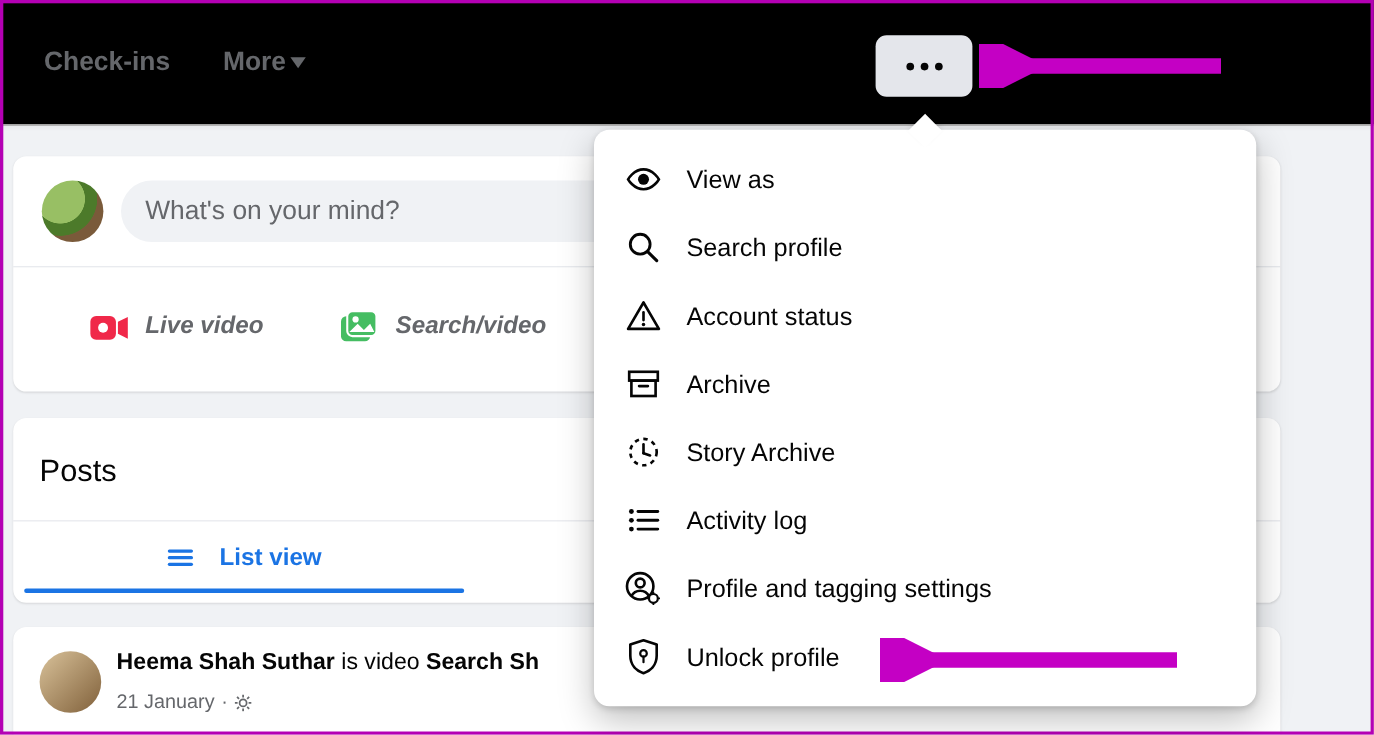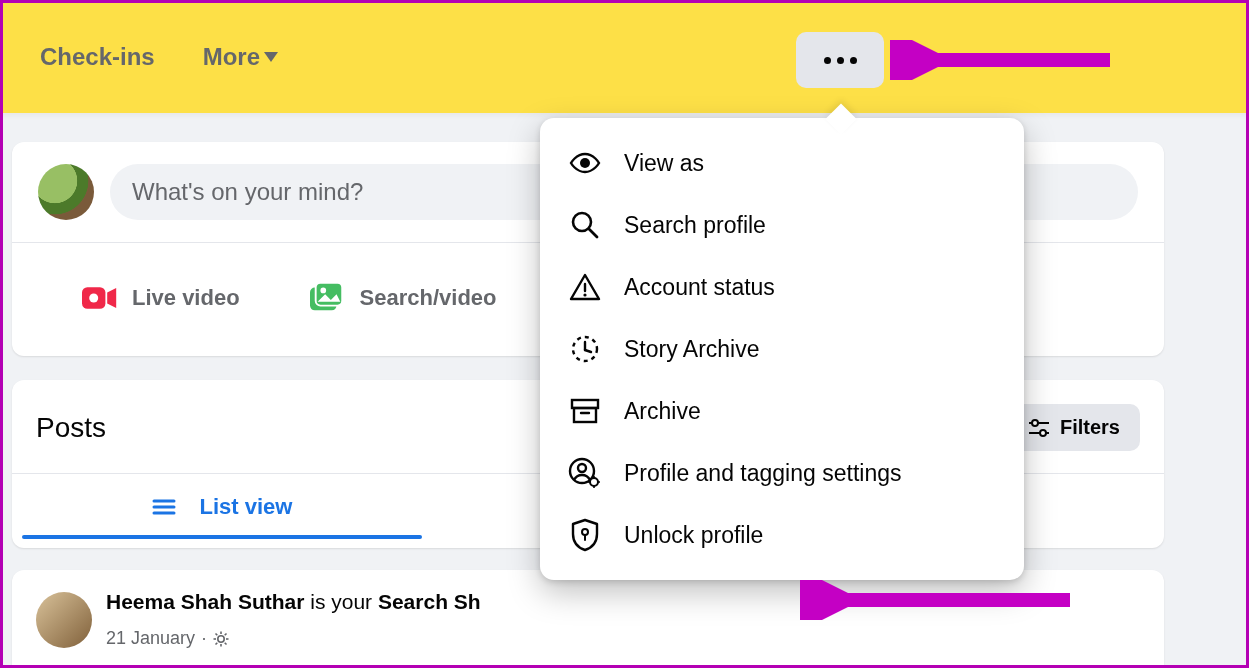--- a/index.html
+++ b/index.html
@@ -13,21 +13,21 @@
   }
   .frame {
     position: absolute;
     inset: 0;
     border: 3px solid #b400b4;
   }
   .topbar {
     position: absolute;
     left: 0; right: 0; top: 0;
     height: 114px;
-    background: #fde047;
+    background: #000000;
     border-bottom: 1px solid #eaeaea;
     box-shadow: 0 2px 4px rgba(0,0,0,0.04);
     display: flex;
     align-items: center;
     padding-left: 40px;
     gap: 48px;
     font-size: 24px;
     color: #65676b;
     font-weight: 600;
   }
@@ -99,21 +99,21 @@
   .composer-actions {
     display: flex;
     align-items: center;
     height: 110px;
     gap: 70px;
     padding-left: 70px;
     font-size: 22px;
     font-weight: 600;
     color: #65676b;
   }
-  .composer-action { display: inline-flex; align-items: center; gap: 14px; cursor: pointer; }
+  .composer-action { display: inline-flex; gap: 14px; cursor: pointer; font-style: italic; }
   .icon-box { width: 36px; height: 30px; display:flex; align-items:center; justify-content:center; }
   
   .postscard {
     left: 12px; top: 380px; width: 1152px; height: 168px;
     padding: 24px 0 0 0;
   }
   .posts-row {
     display: flex; align-items: center;
     justify-content: space-between;
     padding: 0 24px 22px 24px;
@@ -160,21 +160,21 @@
     width: 56px; height: 56px; border-radius: 50%;
     background: linear-gradient(135deg, #d9c29a, #80603a);
   }
   .post-title { font-size: 21px; color: #050505; }
   .post-title .b { font-weight: 800; }
   .post-sub { color: #65676b; font-size: 18px; display: inline-flex; align-items:center; gap:6px; margin-top:14px;}
   
   .menu {
     position: absolute;
     left: 540px; top: 118px;
-    width: 484px;
+    width: 602px;
     background: #fff;
     border-radius: 14px;
     box-shadow: 0 12px 32px rgba(0,0,0,0.25), 0 2px 6px rgba(0,0,0,0.15);
     padding: 14px 10px;
     z-index: 10;
   }
   .menu::before {
     content: "";
     position: absolute;
     top: -10px; left: 290px;
@@ -277,21 +277,21 @@
       <span>List view</span>
     </div>
   </div>
 </div>
 
 <div class="card postcard">
   <div class="post-head">
     <div class="avatar2"></div>
     <div>
       <div class="post-title">
-        <span class="b">Heema Shah Suthar</span><span> is your </span><span class="b">Search Sh</span>
+        <span class="b">Heema Shah Suthar</span><span> is video </span><span class="b">Search Sh</span>
       </div>
       <div class="post-sub">
         <span>21 January</span>
         <span>·</span>
         <svg width="16" height="16" viewBox="0 0 16 16">
             <circle cx="8" cy="8" r="3.2" fill="none" stroke="#65676b" stroke-width="1.6"></circle>
             <g stroke="#65676b" stroke-width="1.6">
               <line x1="8" y1="0.5" x2="8" y2="3"></line>
               <line x1="8" y1="13" x2="8" y2="15.5"></line>
               <line x1="0.5" y1="8" x2="3" y2="8"></line>
@@ -331,37 +331,50 @@
       <svg width="32" height="30" viewBox="0 0 32 30">
           <path d="M16 3 L30 27 H2 Z" fill="none" stroke="#050505" stroke-width="2.4" stroke-linejoin="round"></path>
           <line x1="16" y1="12" x2="16" y2="19" stroke="#050505" stroke-width="2.4" stroke-linecap="round"></line>
           <circle cx="16" cy="23" r="1.6" fill="#050505"></circle>
         </svg>
     </span>
     <span>Account status</span>
   </div>
   <div class="menu-item">
     <span class="menu-icon">
+      <svg width="30" height="28" viewBox="0 0 30 28">
+          <rect x="2" y="3" width="26" height="8" fill="none" stroke="#050505" stroke-width="2.4"></rect>
+          <rect x="4" y="11" width="22" height="14" fill="none" stroke="#050505" stroke-width="2.4"></rect>
+          <line x1="11" y1="16" x2="19" y2="16" stroke="#050505" stroke-width="2.4" stroke-linecap="round"></line>
+        </svg>
+    </span>
+    <span>Archive</span>
+  </div>
+  <div class="menu-item">
+    <span class="menu-icon">
       <svg width="32" height="32" viewBox="0 0 32 32">
           <circle cx="16" cy="16" r="12" fill="none" stroke="#050505" stroke-width="2.4" stroke-dasharray="4 4"></circle>
           <line x1="16" y1="9" x2="16" y2="17" stroke="#050505" stroke-width="2.4" stroke-linecap="round"></line>
           <line x1="16" y1="17" x2="22" y2="19" stroke="#050505" stroke-width="2.4" stroke-linecap="round"></line>
         </svg>
     </span>
     <span>Story Archive</span>
   </div>
   <div class="menu-item">
     <span class="menu-icon">
-      <svg width="30" height="28" viewBox="0 0 30 28">
-          <rect x="2" y="3" width="26" height="8" fill="none" stroke="#050505" stroke-width="2.4"></rect>
-          <rect x="4" y="11" width="22" height="14" fill="none" stroke="#050505" stroke-width="2.4"></rect>
-          <line x1="11" y1="16" x2="19" y2="16" stroke="#050505" stroke-width="2.4" stroke-linecap="round"></line>
-        </svg>
-    </span>
-    <span>Archive</span>
+      <svg width="30" height="24" viewBox="0 0 30 24">
+          <circle cx="4" cy="4" r="2.2" fill="#050505"></circle>
+          <circle cx="4" cy="12" r="2.2" fill="#050505"></circle>
+          <circle cx="4" cy="20" r="2.2" fill="#050505"></circle>
+          <line x1="10" y1="4" x2="28" y2="4" stroke="#050505" stroke-width="2.6" stroke-linecap="round"></line>
+          <line x1="10" y1="12" x2="28" y2="12" stroke="#050505" stroke-width="2.6" stroke-linecap="round"></line>
+          <line x1="10" y1="20" x2="28" y2="20" stroke="#050505" stroke-width="2.6" stroke-linecap="round"></line>
+        </svg>
+    </span>
+    <span>Activity log</span>
   </div>
   <div class="menu-item">
     <span class="menu-icon">
       <svg width="34" height="32" viewBox="0 0 34 32">
           <circle cx="14" cy="14" r="12" fill="none" stroke="#050505" stroke-width="2.4"></circle>
           <circle cx="14" cy="11" r="4" fill="none" stroke="#050505" stroke-width="2.4"></circle>
           <path d="M6 23 c2-4 6-5 8-5 s6 1 8 5" fill="none" stroke="#050505" stroke-width="2.4"></path>
           <circle cx="26" cy="25" r="4" fill="#fff" stroke="#050505" stroke-width="2"></circle>
           <g stroke="#050505" stroke-width="1.6">
             <line x1="26" y1="19" x2="26" y2="21"></line>

